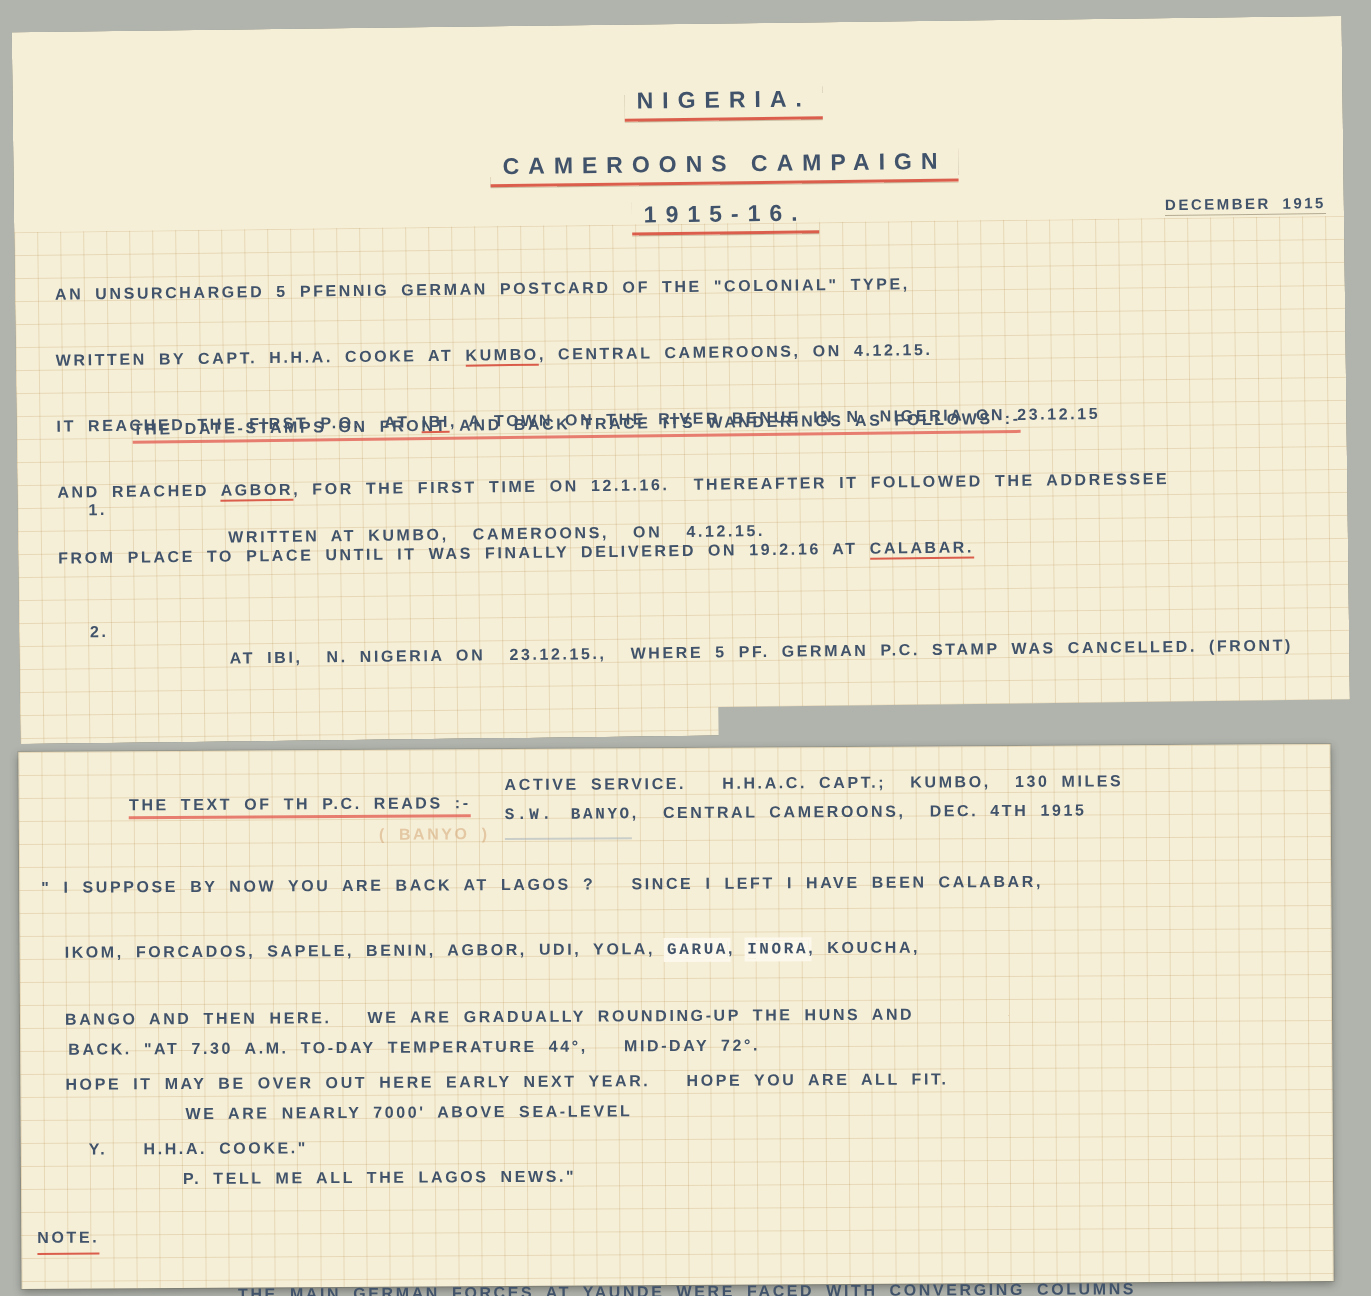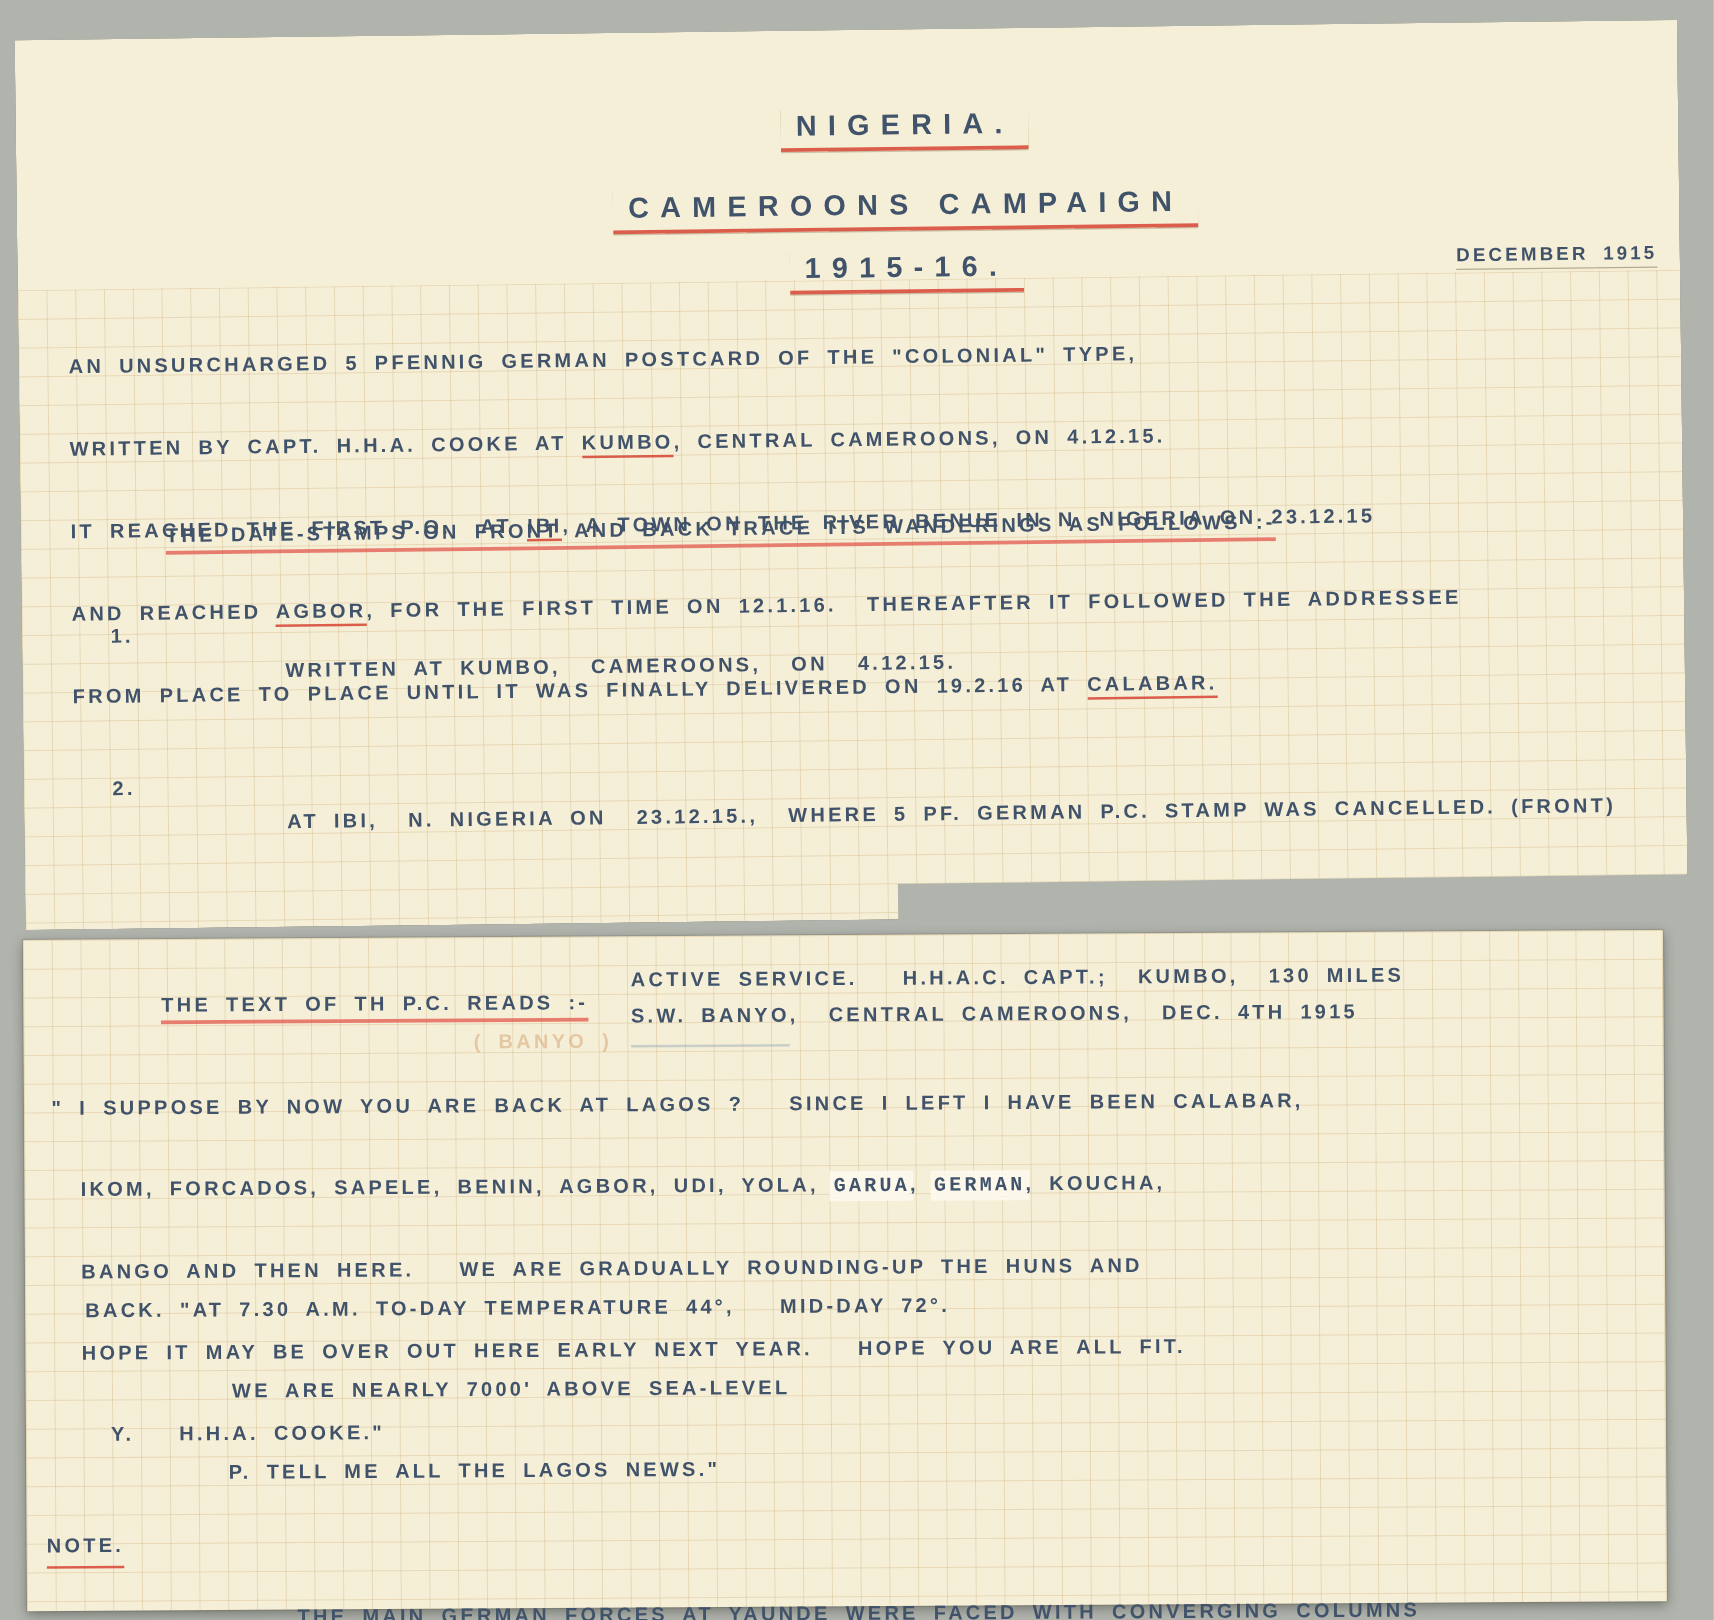--- a/index.html
+++ b/index.html
@@ -37,21 +37,21 @@
     padding:0 12px 5px;
     border-bottom:3px solid rgba(214,68,52,.85);
     box-shadow:0 1px 0 rgba(150,135,105,.45);
   }
   .date-note{
     font-size:15px;letter-spacing:2.5px;
     border-bottom:1.5px solid rgba(125,115,90,.55);padding-bottom:2px;
   }
   .heading-u{border-bottom:3px solid rgba(226,96,84,.8);padding-bottom:3px;}
   .u-red{border-bottom:2.5px solid rgba(214,68,52,.85);padding-bottom:1px;}
-  .u-pale{border-bottom:2px solid rgba(165,178,190,.55);padding-bottom:14px;}
+  .u-pale{border-bottom:2px solid rgba(165,178,190,.55);padding-bottom:14px;font-family:Liberation Mono, monospace;}
   .u-erase{background:rgba(252,248,236,.95);box-shadow:0 0 0 3px rgba(252,248,236,.95);font-family:Liberation Mono, monospace;}
   .ghost{color:rgba(211,168,120,.55);}
   .intro div{line-height:30px;}
   .list .li-row{position:relative;padding-left:114px;line-height:28.6px;}
   .list .li-num{position:absolute;left:71px;top:0;}
   .quote div{line-height:29px;}
   .q1{margin-left:22px;} .qm{margin-left:45px;} .q5{margin-left:68px;}
   .back div{line-height:28.8px;}
   .b1{margin-left:48px;} .b2{margin-left:165px;} .b3{margin-left:162px;}
   .note div{line-height:29px;}
@@ -123,21 +123,21 @@
 
     <div class="ink abs" style="left:38px;top:27px;">
       <span class="heading-u">THE TEXT OF TH P.C. READS :-</span>
     </div>
     <div class="ink abs" style="left:486px;top:27px;">ACTIVE SERVICE.   H.H.A.C. CAPT.;  KUMBO,  130 MILES</div>
     <div class="ink abs ghost" style="left:360px;top:76px;">( BANYO )</div>
     <div class="ink abs" style="left:486px;top:56px;"><span class="u-pale">S.W. BANYO</span><span>,  CENTRAL CAMEROONS,  DEC. 4TH 1915</span></div>
 
     <div class="ink abs quote" style="left:0;top:85px;right:0;">
       <div class="q1"><span>" I SUPPOSE BY NOW YOU ARE BACK AT LAGOS ?   SINCE I LEFT I HAVE BEEN CALABAR,</span></div>
-      <div class="qm"><span>IKOM, FORCADOS, SAPELE, BENIN, AGBOR, UDI, YOLA, </span><span class="u-erase">GARUA</span><span>, </span><span class="u-erase">GERMAN</span><span>, KOUCHA,</span></div>
+      <div class="qm"><span>IKOM, FORCADOS, SAPELE, BENIN, AGBOR, UDI, YOLA, </span><span class="u-erase">GARUA</span><span>, </span><span class="u-erase">INORA</span><span>, KOUCHA,</span></div>
       <div class="qm"><span>BANGO AND THEN HERE.   WE ARE GRADUALLY ROUNDING-UP THE HUNS AND</span></div>
       <div class="qm"><span>HOPE IT MAY BE OVER OUT HERE EARLY NEXT YEAR.   HOPE YOU ARE ALL FIT.</span></div>
       <div class="q5"><span>Y.   H.H.A. COOKE."</span></div>
     </div>
 
     <div class="ink abs back" style="left:0;top:248px;right:0;">
       <div class="b1">BACK. "AT 7.30 A.M. TO-DAY TEMPERATURE 44°,   MID-DAY 72°.</div>
       <div class="b2">WE ARE NEARLY 7000' ABOVE SEA-LEVEL</div>
       <div class="b3">P. TELL ME ALL THE LAGOS NEWS."</div>
     </div>

